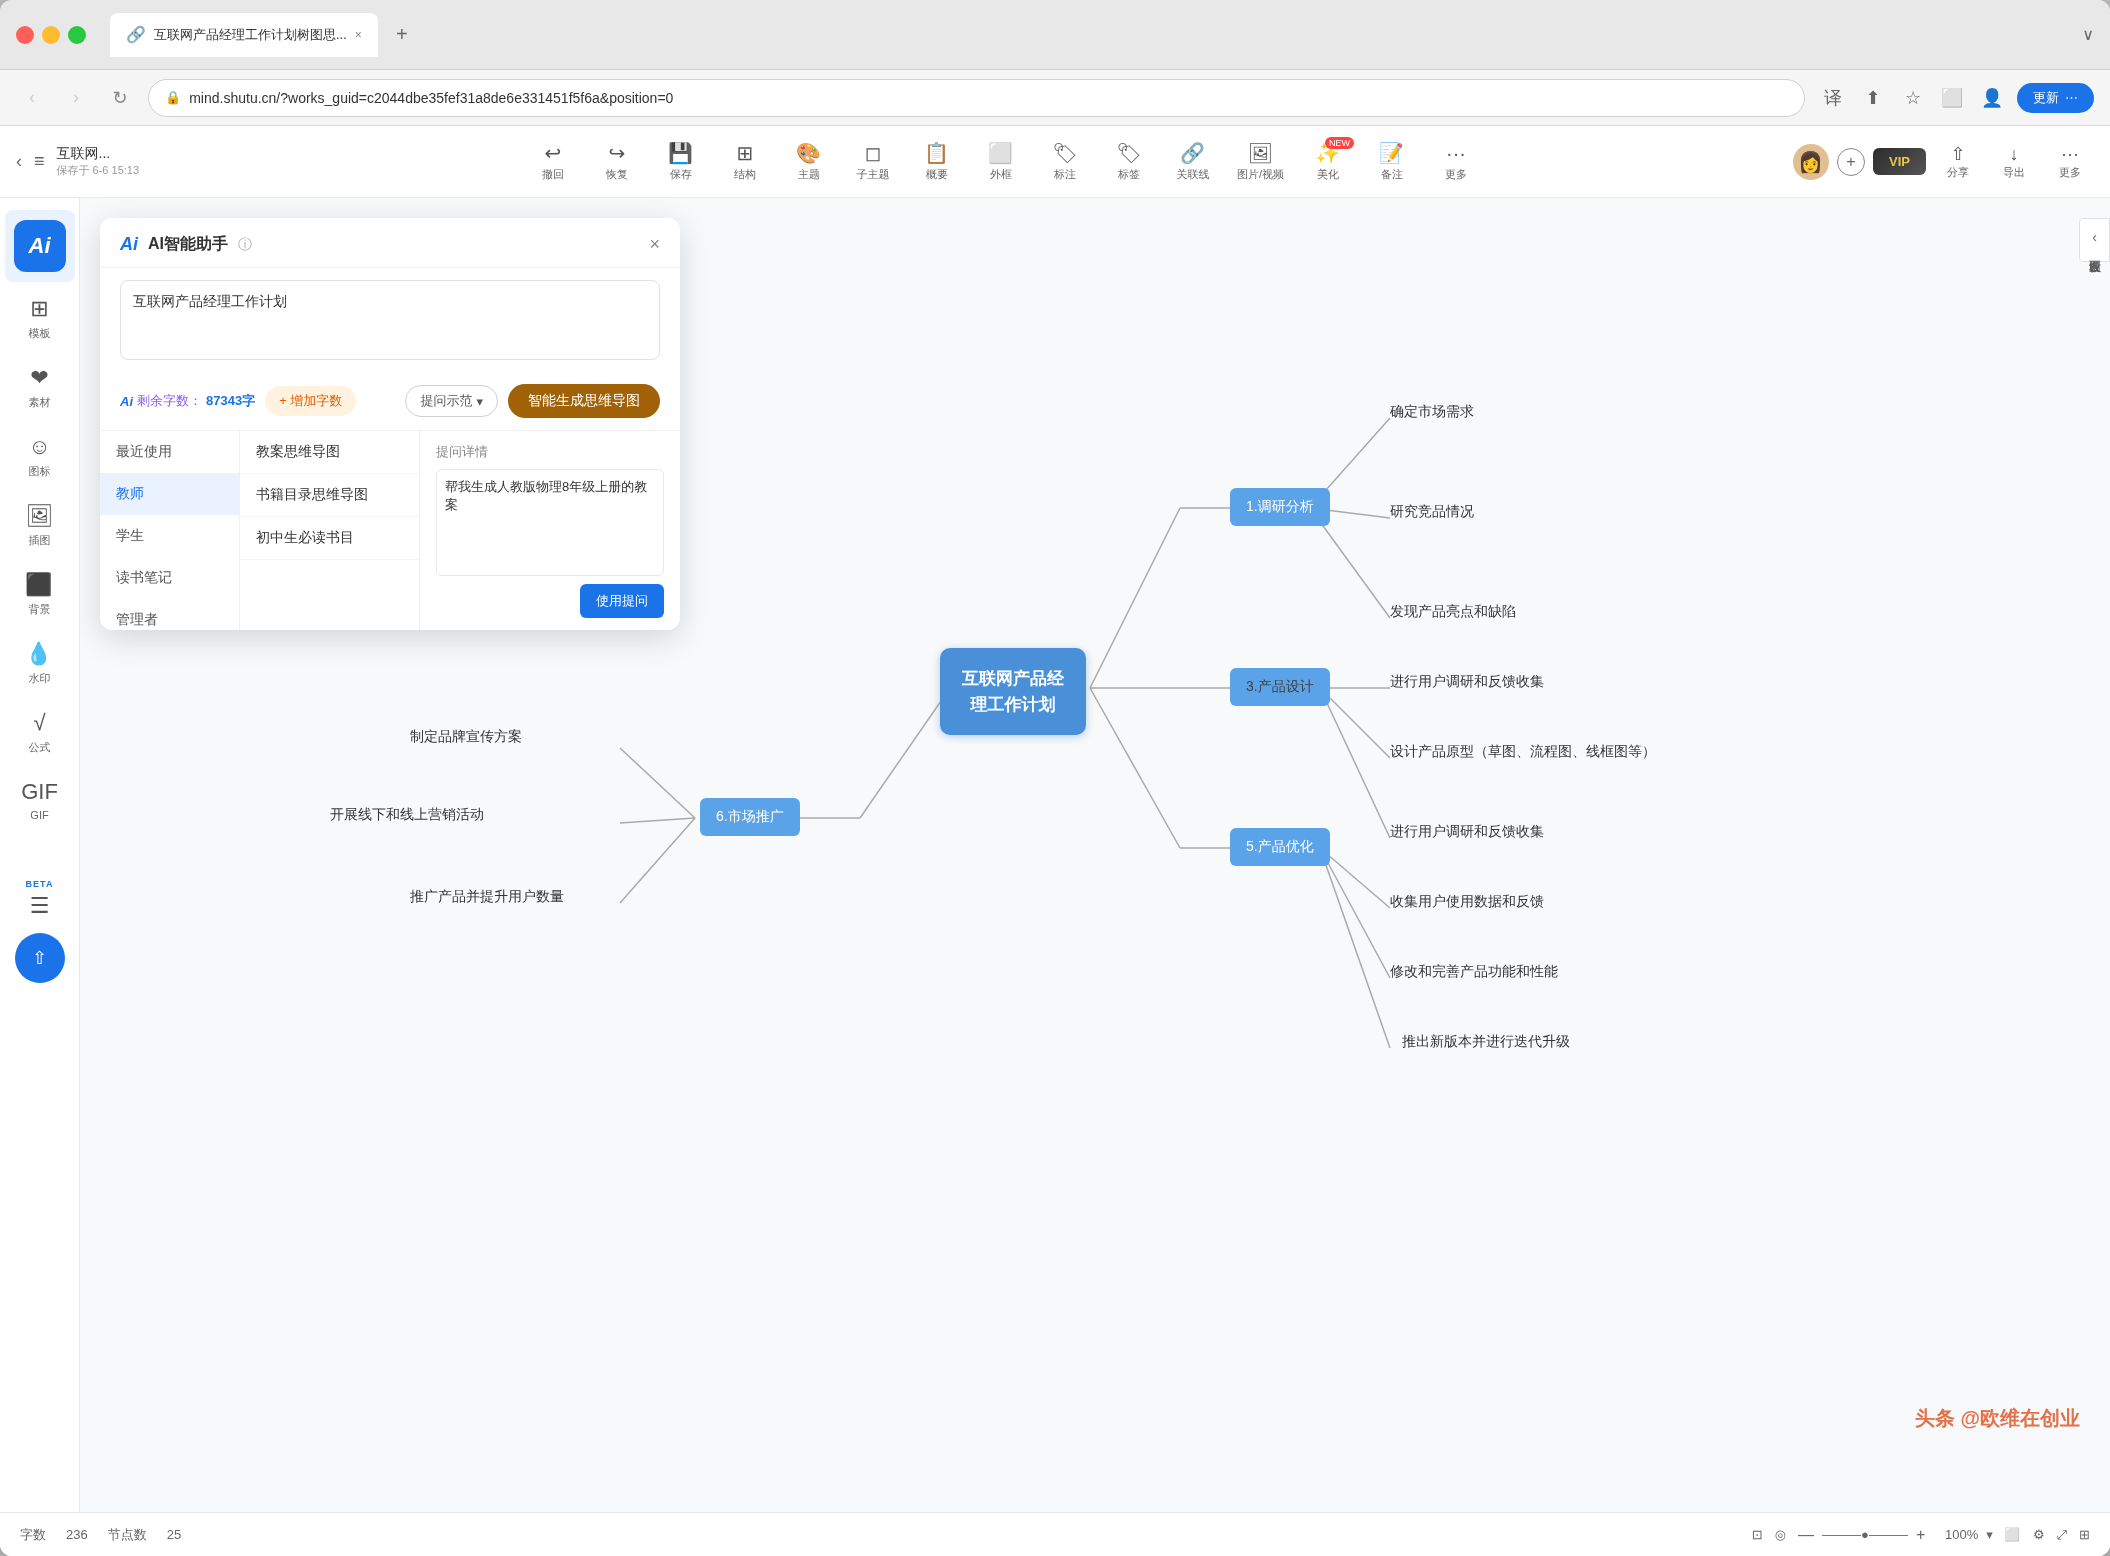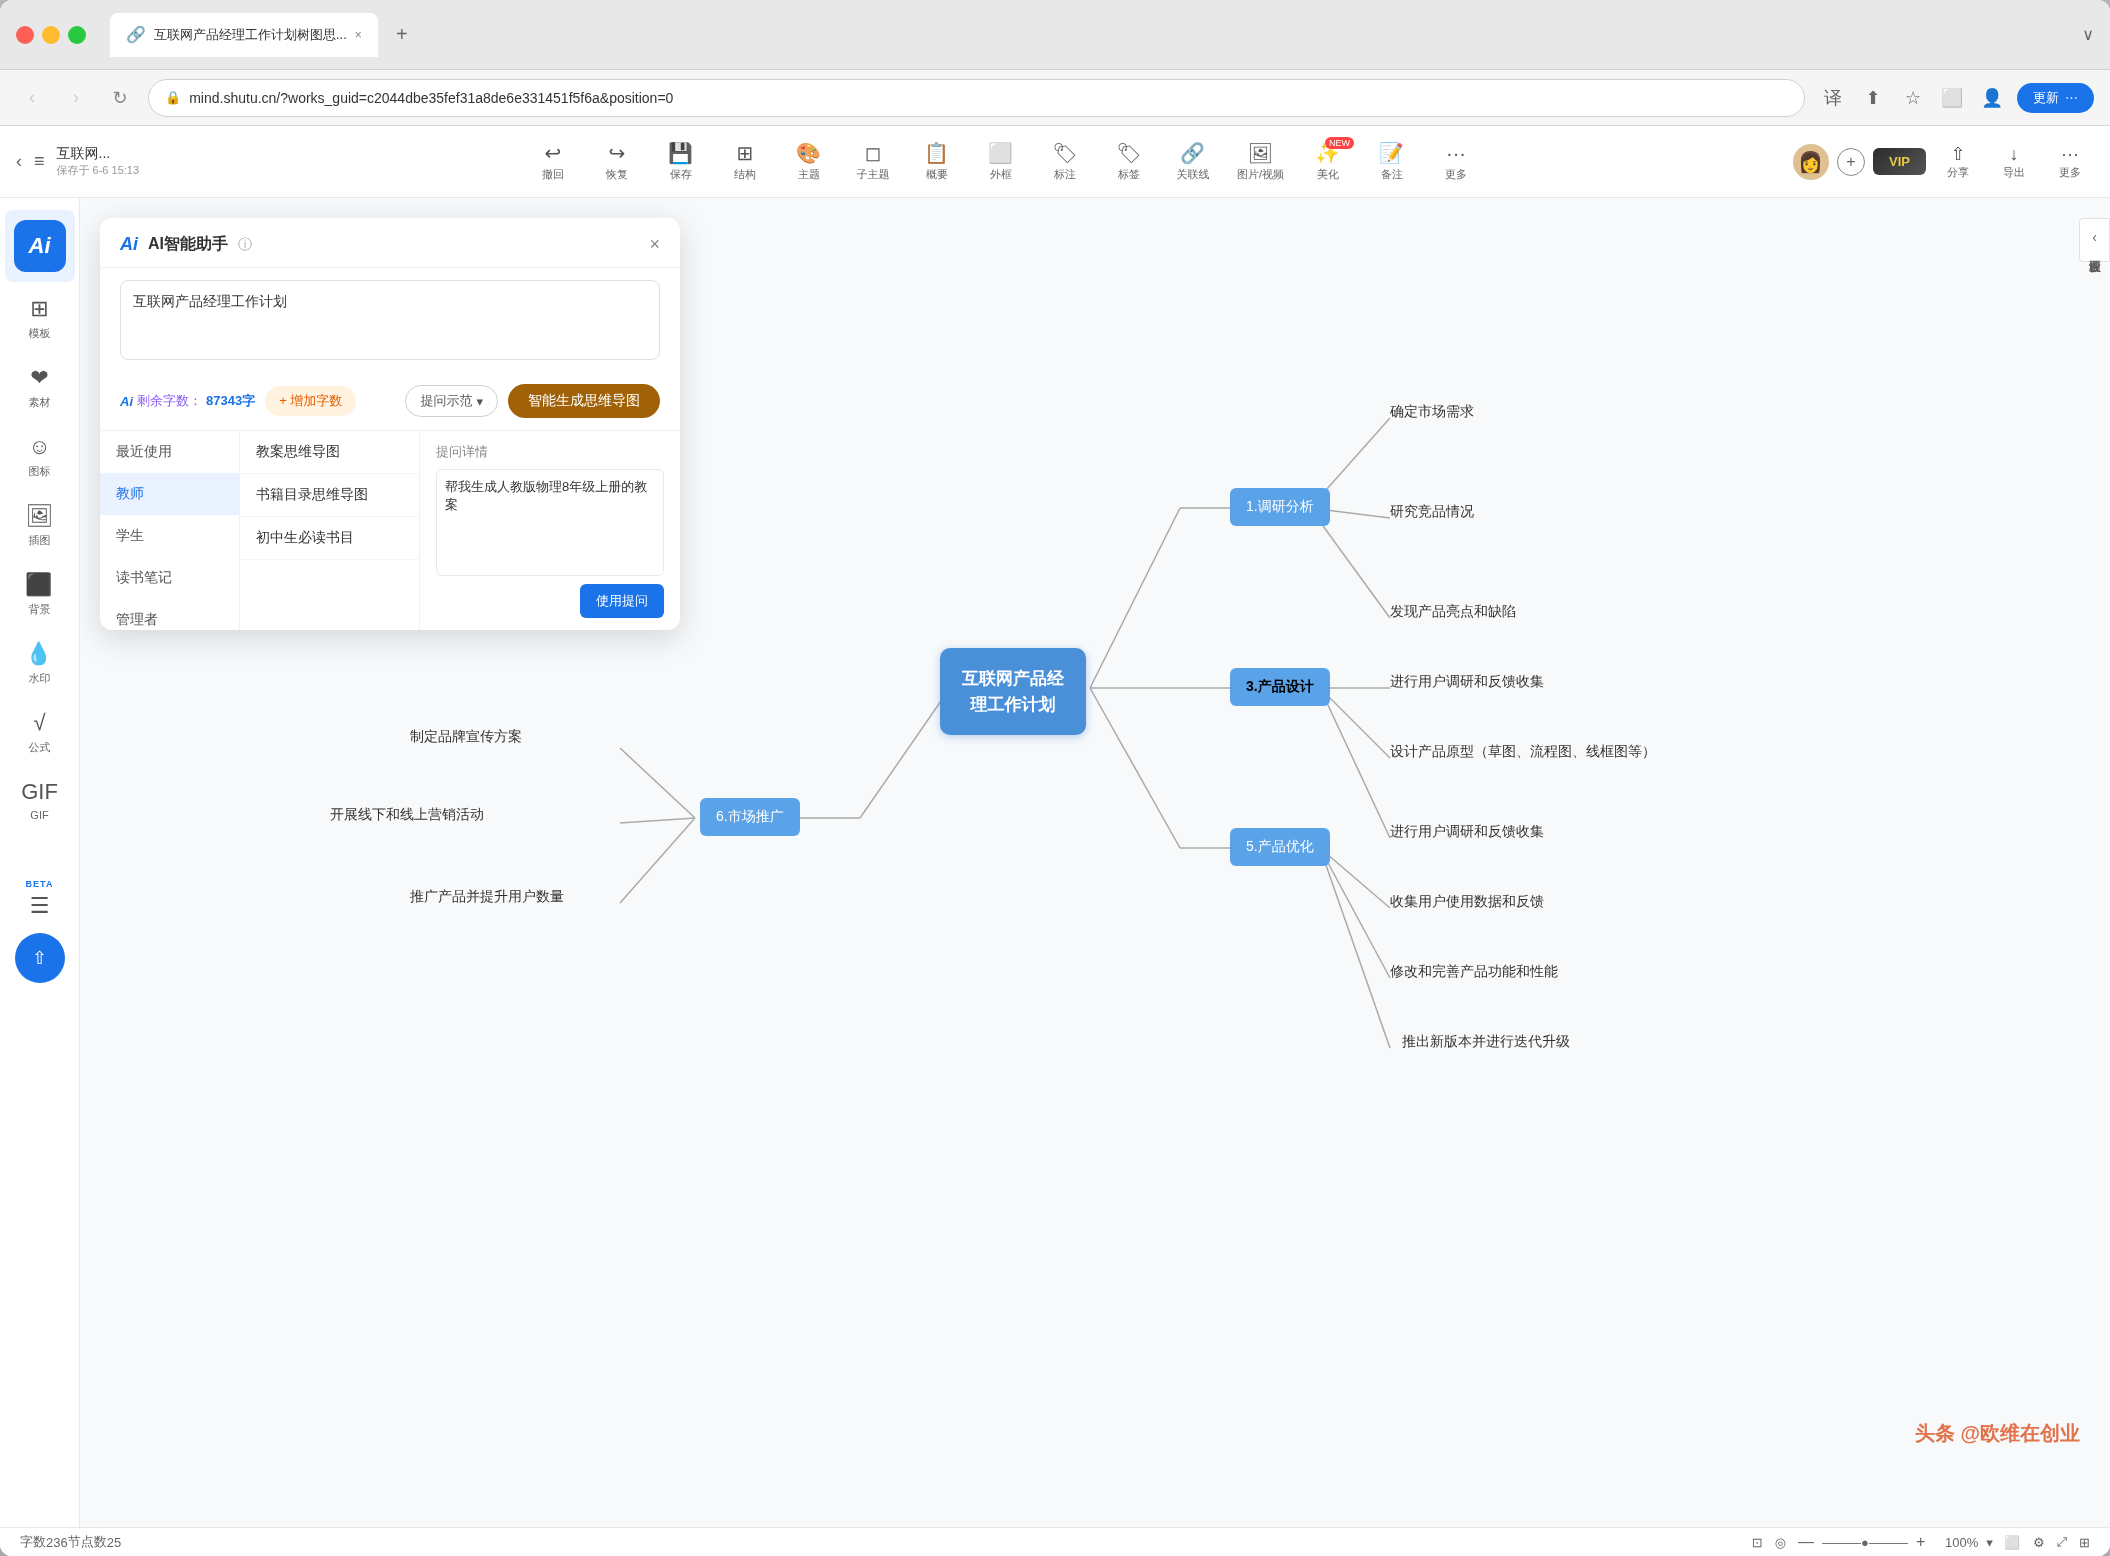--- a/index.html
+++ b/index.html
@@ -340,26 +340,27 @@
       border: none;
       border-radius: 6px;
       padding: 8px 16px;
       font-size: 13px;
       cursor: pointer;
       align-self: flex-end;
     }
 
     
     .status-bar {
-      height: 29px;
+      height: 44px;
       background: white;
       border-top: 1px solid #e8e8e8;
       display: flex;
       align-items: center;
       padding: 0 20px;
+      gap: 20px;
       font-size: 13px;
       color: #666;
     }
     .status-right { margin-left: auto; display: flex; align-items: center; gap: 12px; }
     .zoom-controls { display: flex; align-items: center; gap: 8px; }
     .zoom-btn { color: #666; cursor: pointer; font-size: 16px; }
   </style>
 </head>
 <body>
 
@@ -629,21 +630,21 @@
           </svg>
 
           <div style="position:absolute; top:450px; left:860px; background:#4a90d9; color:white; border-radius:10px; padding:18px 22px; font-size:17px; font-weight:600; text-align:center; line-height:1.5; z-index:5; box-shadow:0 2px 8px rgba(74,144,217,0.4);">互联网产品经<br>理工作计划</div>
 
           <div style="position:absolute; top:290px; left:1150px; background:#5ba3e8; color:white; border-radius:6px; padding:10px 16px; font-size:14px; font-weight:500; white-space:nowrap; z-index:5;">1.调研分析</div>
 
           <div style="position:absolute; top:205px; left:1310px; font-size:14px; color:#333; white-space:nowrap;">确定市场需求</div>
           <div style="position:absolute; top:305px; left:1310px; font-size:14px; color:#333; white-space:nowrap;">研究竞品情况</div>
           <div style="position:absolute; top:405px; left:1310px; font-size:14px; color:#333; white-space:nowrap;">发现产品亮点和缺陷</div>
 
-          <div style="position:absolute; top:470px; left:1150px; background:#5ba3e8; color:#000000; border-radius:6px; padding:10px 16px; font-size:14px; font-weight:700; white-space:nowrap; z-index:5;">3.产品设计</div>
+          <div style="position:absolute; top:470px; left:1150px; background:#5ba3e8; color:#404040; border-radius:6px; padding:10px 16px; font-size:14px; font-weight:400; white-space:nowrap; z-index:5;">3.产品设计</div>
 
           <div style="position:absolute; top:475px; left:1310px; font-size:14px; color:#333; white-space:nowrap;">进行用户调研和反馈收集</div>
           <div style="position:absolute; top:545px; left:1310px; font-size:14px; color:#333; white-space:nowrap;">设计产品原型（草图、流程图、线框图等）</div>
           <div style="position:absolute; top:625px; left:1310px; font-size:14px; color:#333; white-space:nowrap;">进行用户调研和反馈收集</div>
 
           <div style="position:absolute; top:630px; left:1150px; background:#5ba3e8; color:white; border-radius:6px; padding:10px 16px; font-size:14px; font-weight:500; white-space:nowrap; z-index:5;">5.产品优化</div>
 
           <div style="position:absolute; top:695px; left:1310px; font-size:14px; color:#333; white-space:nowrap;">收集用户使用数据和反馈</div>
           <div style="position:absolute; top:765px; left:1310px; font-size:14px; color:#333; white-space:nowrap;">修改和完善产品功能和性能</div>
           <div style="position:absolute; top:835px; left:1310px; font-size:14px; color:#333; white-space:nowrap;margin-left:12px;">推出新版本并进行迭代升级</div>

